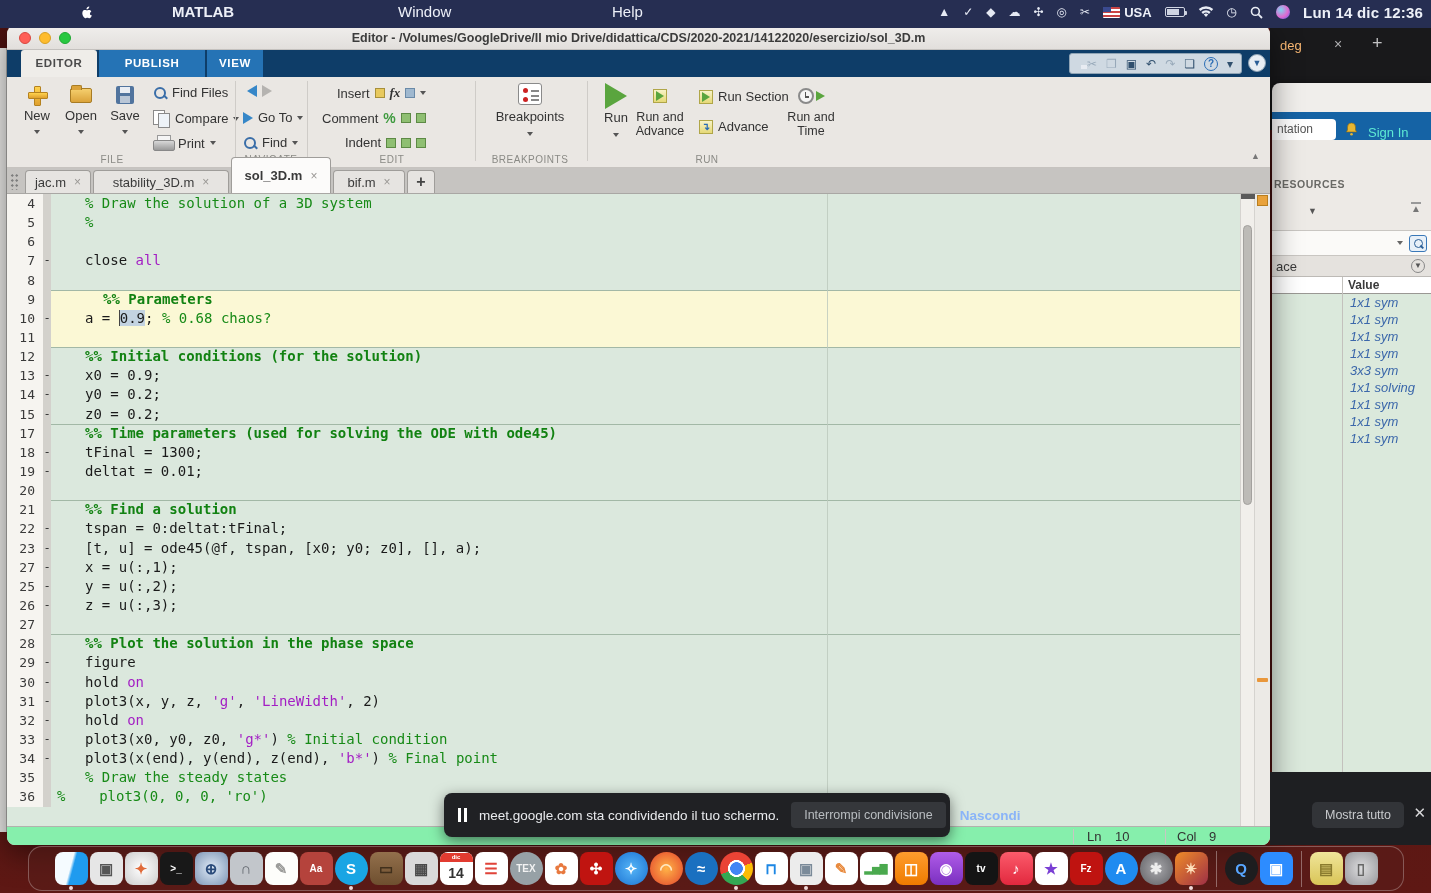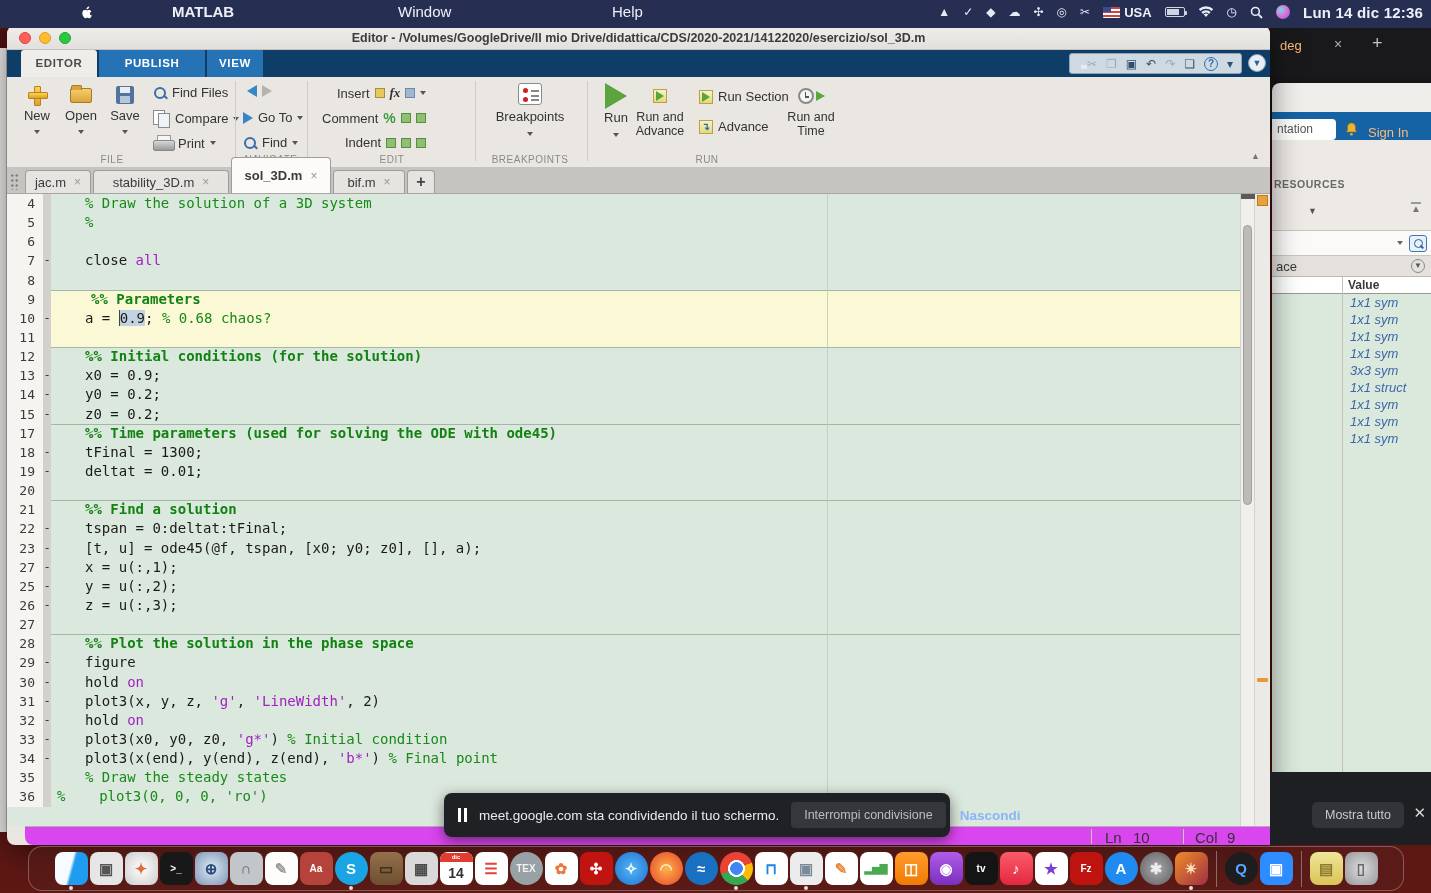--- a/index.html
+++ b/index.html
@@ -25,21 +25,21 @@
 
   
   #rt-browser{position:absolute;left:1270px;top:24px;width:161px;height:106px;background:#19191b}
   #rt-browser .btab{position:absolute;left:10px;top:14px;color:#fdba74;font-size:13px}
   #rt-browser .bx{position:absolute;left:64px;top:12px;color:#b0b0b2;font-size:14px}
   #rt-browser .bplus{position:absolute;left:102px;top:9px;color:#c2c2c4;font-size:18px}
   #rt-browser .bdot{position:absolute;top:62px;width:13px;height:13px;border-radius:50%}
   #rt-matlab{position:absolute;left:1272px;top:83px;width:159px;height:689px;background:#f0eeeb;border-radius:8px 0 0 0;box-shadow:-2px 0 6px rgba(0,0,0,.35)}
   #rt-blue{position:absolute;left:0;top:29px;width:159px;height:28px;background:#1563a5;display:flex;align-items:flex-end}
   #rt-search{width:64px;height:21px;background:#fff;border-radius:0 4px 4px 0;font-size:12px;color:#555;line-height:21px;padding-left:5px;overflow:hidden}
-  #rt-signin{color:#fdba74;font-size:13px;margin-left:10px}
+  #rt-signin{color:#5eead4;font-size:13px;margin-left:10px}
   #rt-tools{position:absolute;left:0;top:57px;width:159px;height:91px;background:#edeae6;border-bottom:1px solid #c9c6c2}
   #rt-resources{position:absolute;left:2px;top:38px;font-size:10.5px;font-weight:bold;color:#6a6a66;letter-spacing:.5px}
   #rt-res-caret{position:absolute;left:36px;top:66px;color:#555;font-size:9px}
   #rt-collapse{position:absolute;right:10px;top:62px;color:#777;font-size:10px;border-top:2px solid #999;line-height:10px}
   #rt-searchrow{position:absolute;left:0;top:148px;width:159px;height:25px;background:#fbfaf8;border-bottom:1px solid #c9c6c2;display:flex;align-items:center;justify-content:flex-end;gap:6px;padding-right:4px}
   #rt-searchrow .caret{border-top-color:#666}
   .magbtn{width:18px;height:17px;border:1px solid #3a78b8;background:#e8f0f8;border-radius:3px;position:relative}
   .magbtn::before{content:"";position:absolute;left:4px;top:3px;width:7px;height:7px;border:1.5px solid #2a5e96;border-radius:50%}
   .magbtn::after{content:"";position:absolute;left:10px;top:10px;width:4px;height:1.5px;background:#2a5e96;transform:rotate(45deg)}
   #rt-wshead{position:absolute;left:0;top:173px;width:159px;height:21px;background:#e5e2de;border-bottom:1px solid #bdbab6;font-size:13px;color:#3a3a3a;line-height:21px;padding-left:4px}
@@ -135,21 +135,21 @@
   .sg-x{background:#c3d3e1;border-left:1.5px solid #444}
   #ruler{position:absolute;left:820px;top:0;width:1px;height:632px;background:#bcc8bd;opacity:.8}
   #vscroll{position:absolute;right:16px;top:0;width:14px;height:632px;background:#f1efeb;border-left:1px solid #d5d3cf}
   #vthumb{position:absolute;left:2px;top:31px;width:9px;height:280px;background:#bdbbb7;border:1px solid #a3a19e;border-radius:5px}
   #vsplit{position:absolute;left:0;top:0;width:14px;height:5px;background:#5a5a5a}
   #rmargin{position:absolute;right:0;top:0;width:16px;height:632px;background:#eceae6;border-left:1px solid #d5d3cf}
   #rm-flag{position:absolute;left:2px;top:1px;width:11px;height:11px;background:#e9a23b;border:1px solid #b97f1f}
   #rm-tick{position:absolute;left:2px;top:484px;width:11px;height:4px;background:#e9973b;border-radius:1px}
 
   
-  #statusbar{position:absolute;left:18px;top:800px;width:100%;height:19px;background:#d946ef;border-top:1px solid #b3b1ad;border-radius:0 0 8px 8px;font-size:15px;color:#333}
+  #statusbar{position:absolute;left:0;top:800px;width:100%;height:19px;background:#86efac;border-top:1px solid #b3b1ad;border-radius:0 0 8px 8px;font-size:13px;color:#333}
   #statusbar .vsep{position:absolute;top:2px;height:15px;width:1px;background:#c8c6c2}
 
   
   #meetbar{position:absolute;left:444px;top:793px;width:506px;height:44px;background:#202124;border-radius:8px;box-shadow:0 4px 14px rgba(0,0,0,.5);display:flex;align-items:center;padding:0 14px;gap:12px;z-index:45}
   #meet-pause{width:9px;height:14px;border-left:3px solid #fff;border-right:3px solid #fff;flex:none}
   #meet-msg{color:#e8eaed;font-size:13.5px;white-space:nowrap}
   #meet-stop{background:#35373b;color:#b9bdc1;font-size:12.5px;border-radius:4px;padding:6px 13px;white-space:nowrap}
   #meet-hide{color:#8ab4f8;font-size:13.5px;font-weight:bold;margin-left:2px}
 
   
@@ -237,21 +237,21 @@
     <span>ace</span>
     <span id="rt-wschev">▼</span>
   </div>
   <div id="rt-valhead">Value</div>
   <div id="rt-list">
       <div class="wsrow">1x1 sym</div>
       <div class="wsrow">1x1 sym</div>
       <div class="wsrow">1x1 sym</div>
       <div class="wsrow">1x1 sym</div>
       <div class="wsrow">3x3 sym</div>
-      <div class="wsrow">1x1 struct</div>
+      <div class="wsrow">1x1 solving</div>
       <div class="wsrow">1x1 sym</div>
       <div class="wsrow">1x1 sym</div>
       <div class="wsrow">1x1 sym</div>
     </div>
 </div>
 
 <div id="rt-dark">
   <div id="rt-showall">Mostra tutto</div>
   <span id="rt-close">✕</span>
 </div>
@@ -424,21 +424,21 @@
       <span id="ftplus" style="left:400px">+</span>
     </div>
 
   <div id="editor">
     <div id="code-lines">
         <div class="cl secG"><span class="ln">4</span><span class="bp"></span><span class="ct" style="padding-left:34px"><span class="sg-c">% Draw the solution of a 3D system</span></span></div>
         <div class="cl secG"><span class="ln">5</span><span class="bp"></span><span class="ct" style="padding-left:34px"><span class="sg-c">%</span></span></div>
         <div class="cl secG"><span class="ln">6</span><span class="bp"></span><span class="ct" style="padding-left:34px"></span></div>
         <div class="cl secG"><span class="ln">7</span><span class="bp">-</span><span class="ct" style="padding-left:34px"><span class="sg-t">close </span><span class="sg-p">all</span></span></div>
         <div class="cl secG"><span class="ln">8</span><span class="bp"></span><span class="ct" style="padding-left:34px"></span></div>
-        <div class="cl secY secTop"><span class="ln">9</span><span class="bp"></span><span class="ct" style="padding-left:40px"><span class="sg-s">%% Parameters</span></span></div>
+        <div class="cl secY secTop"><span class="ln">9</span><span class="bp"></span><span class="ct" style="padding-left:52px"><span class="sg-s">%% Parameters</span></span></div>
         <div class="cl secY"><span class="ln">10</span><span class="bp">-</span><span class="ct" style="padding-left:34px"><span class="sg-t">a = </span><span class="sg-x">0.9</span><span class="sg-t">; </span><span class="sg-c">% 0.68 chaos?</span></span></div>
         <div class="cl secY"><span class="ln">11</span><span class="bp"></span><span class="ct" style="padding-left:34px"></span></div>
         <div class="cl secG secTop"><span class="ln">12</span><span class="bp"></span><span class="ct" style="padding-left:34px"><span class="sg-s">%% Initial conditions (for the solution)</span></span></div>
         <div class="cl secG"><span class="ln">13</span><span class="bp">-</span><span class="ct" style="padding-left:34px"><span class="sg-t">x0 = 0.9;</span></span></div>
         <div class="cl secG"><span class="ln">14</span><span class="bp">-</span><span class="ct" style="padding-left:34px"><span class="sg-t">y0 = 0.2;</span></span></div>
         <div class="cl secG"><span class="ln">15</span><span class="bp">-</span><span class="ct" style="padding-left:34px"><span class="sg-t">z0 = 0.2;</span></span></div>
         <div class="cl secG secTop"><span class="ln">17</span><span class="bp"></span><span class="ct" style="padding-left:34px"><span class="sg-s">%% Time parameters (used for solving the ODE with ode45)</span></span></div>
         <div class="cl secG"><span class="ln">18</span><span class="bp">-</span><span class="ct" style="padding-left:34px"><span class="sg-t">tFinal = 1300;</span></span></div>
         <div class="cl secG"><span class="ln">19</span><span class="bp">-</span><span class="ct" style="padding-left:34px"><span class="sg-t">deltat = 0.01;</span></span></div>
         <div class="cl secG"><span class="ln">20</span><span class="bp"></span><span class="ct" style="padding-left:34px"></span></div>

